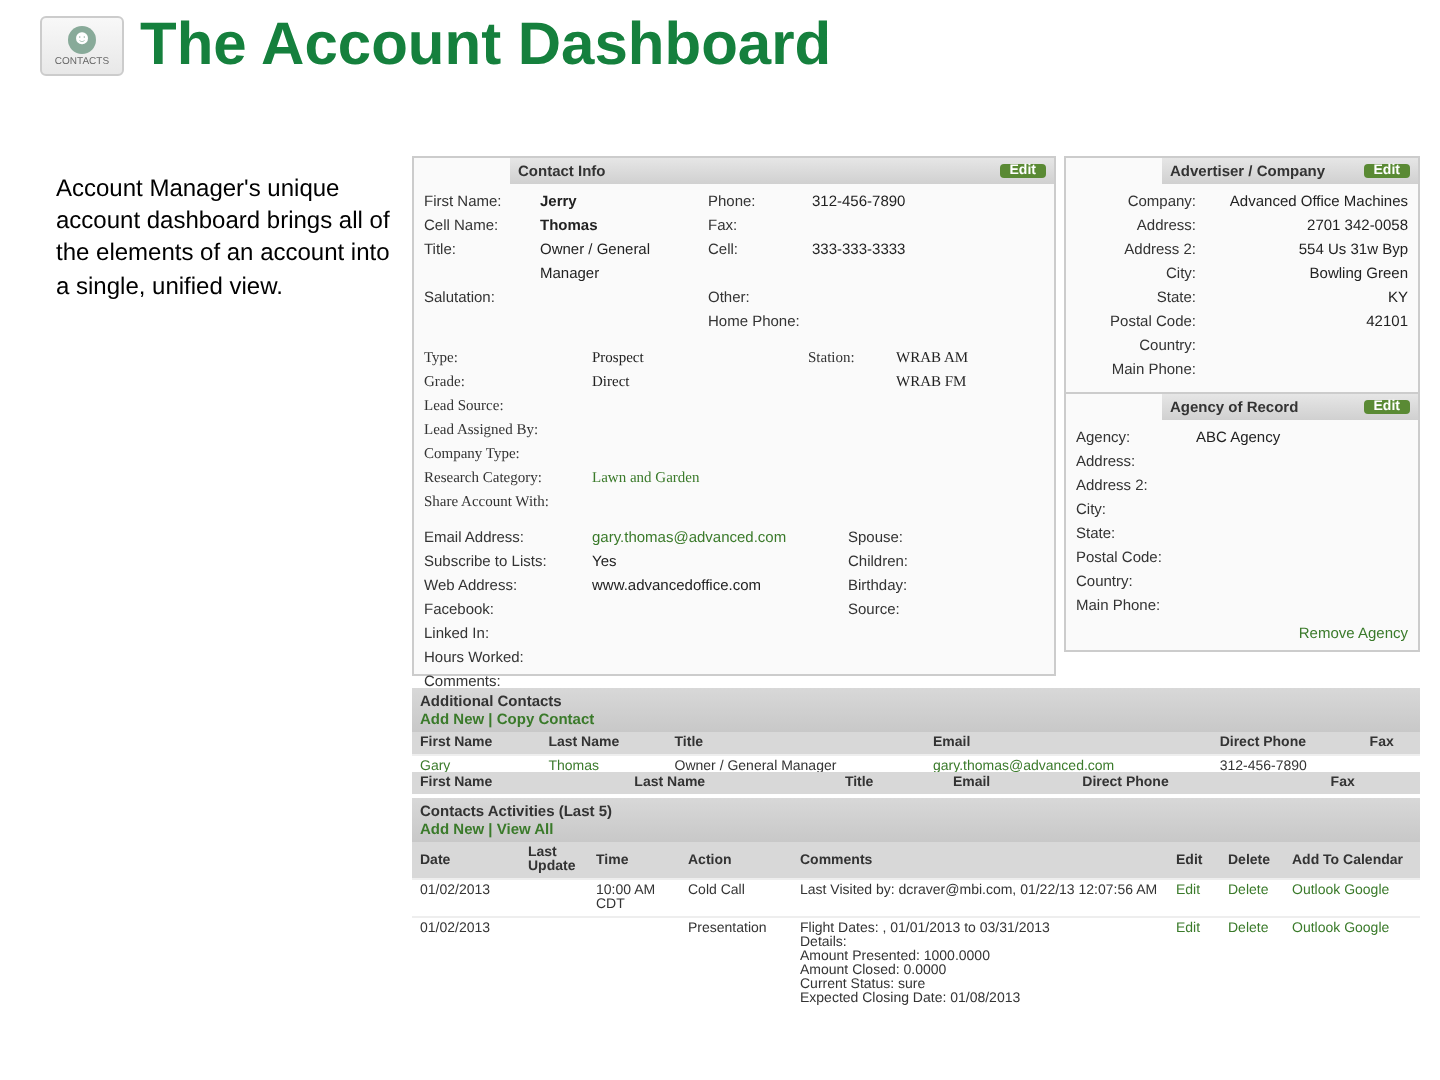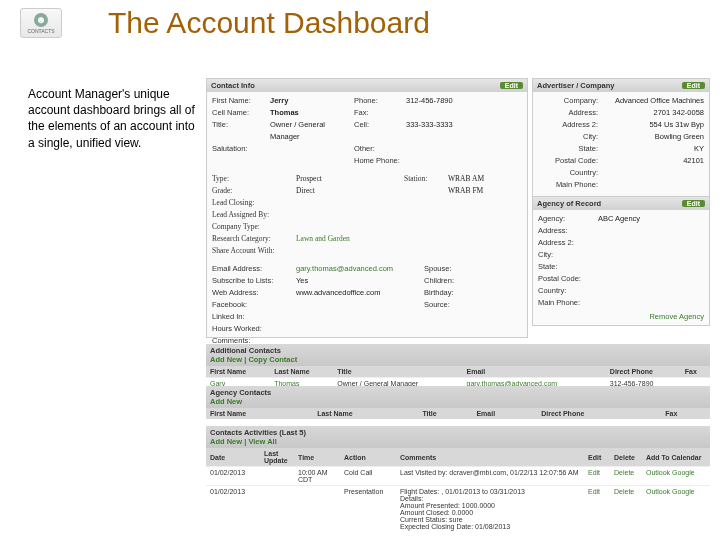--- a/index.html
+++ b/index.html
@@ -1,24 +1,24 @@
 <!DOCTYPE html>
 <html><head>
 <meta charset="utf-8">
 <style>
   * { box-sizing: border-box; margin: 0; padding: 0; }
   body { font-family: Arial, sans-serif; font-size: 8px; background: #fff; width: 720px; height: 540px; position: relative; }
   .header { position: absolute; top: 6px; left: 20px; display:flex; align-items:center; gap:8px; }
   .logo { width: 42px; height: 30px; background: linear-gradient(#f8f8f8,#e8e8e8); border:1px solid #ccc; border-radius:3px; display:flex; flex-direction:column; align-items:center; justify-content:center; font-size:5px; color:#666; }
   .logo .dot { width:14px; height:14px; border-radius:50%; background:#8a9; margin-bottom:1px; display:flex; align-items:center; justify-content:center; color:#fff; font-size:10px; }
-  .title { font-size: 30px; font-weight: 400; color:#a16207;margin-left:38px; }
+  .title { font-size: 30px; font-weight: 700; color:#15803d; }
   .intro { position:absolute; top:86px; left:28px; width:170px; font-size:12px; line-height:1.35; color:#000000; }
   .dash { position:absolute; top:78px; left:206px; right:10px; bottom:6px; background:#fff; font-size:7.5px; color:#333; }
   .panel { border:1px solid #ccc; position:absolute; background:#fafafa; }
-  .panel-hdr { background: linear-gradient(#e6e6e6,#d0d0d0); font-weight:bold; padding:2px 4px; display:flex; justify-content:space-between; align-items:center; font-size:7.5px; color:#333; }
+  .panel-hdr { background: linear-gradient(#e6e6e6,#d0d0d0); font-weight:bold; padding:2px 4px; display:flex; justify-content:space-between; align-items:center; font-size:7.5px; color:#333;margin-left:48px; }
   .panel-body { padding:3px 5px; line-height:1.6; }
   .lbl { color:#333; }
   .val { color:#222; }
   .btn { background:#5a8a34; color:#fff; padding:0 5px; font-size:7px; border-radius:2px; }
   a.link { color:#3a7a2a; text-decoration:none; }
   .cols { display:grid; }
   .sect-hdr { background: linear-gradient(#d8d8d8,#c8c8c8); font-weight:bold; padding:2px 4px; display:flex; justify-content:space-between; font-size:7.5px;flex-direction:column; }
   table { border-collapse:collapse; width:100%; font-size:7px; }
   th { background:#d8d8d8; text-align:left; padding:2px 4px; font-weight:bold; }
   td { padding:2px 4px; border-top:1px solid #eee; vertical-align:top; }
@@ -71,21 +71,21 @@
       <div style="height:6px;"></div>
       <div class="cols" style="grid-template-columns:84px 108px 44px 1fr;font-family:Liberation Serif, serif;">
         <span class="lbl">Type:</span>
         <span class="val">Prospect</span>
         <span class="lbl">Station:</span>
         <span class="val">WRAB AM</span>
         <span class="lbl">Grade:</span>
         <span class="val">Direct</span>
         <span></span>
         <span class="val">WRAB FM</span>
-        <span class="lbl">Lead Closing:</span>
+        <span class="lbl">Lead Source:</span>
         <span></span>
           <span></span>
           <span></span>
         <span class="lbl">Lead Assigned By:</span>
         <span></span>
           <span></span>
           <span></span>
         <span class="lbl">Company Type:</span>
         <span></span>
           <span></span>
@@ -205,39 +205,35 @@
         <td>Owner / General Manager</td>
         <td><a class="link">gary.thomas@advanced.com</a></td>
         <td>312-456-7890</td>
         <td></td>
       </tr>
     </tbody>
       </table>
   </div>
 
   <div class="stack" style="top:308px;">
-    <div class="sect-hdr">
-      <span>Agency Contacts</span>
-      <span class="right-links"><a class="link">Add New</a></span>
-    </div>
     <table>
       <tbody>
           <tr>
         <th>First Name</th>
         <th>Last Name</th>
         <th>Title</th>
         <th>Email</th>
         <th>Direct Phone</th>
         <th>Fax</th>
       </tr>
     </tbody>
       </table>
   </div>
 
-  <div class="stack" style="top:348px;">
+  <div class="stack" style="top:321px;">
     <div class="sect-hdr">
       <span>Contacts Activities (Last 5)</span>
       <span class="right-links"><a class="link">Add New</a> | <a class="link">View All</a></span>
     </div>
     <table>
       <colgroup>
           <col style="width:54px">
           <col style="width:34px">
           <col style="width:46px">
           <col style="width:56px">

